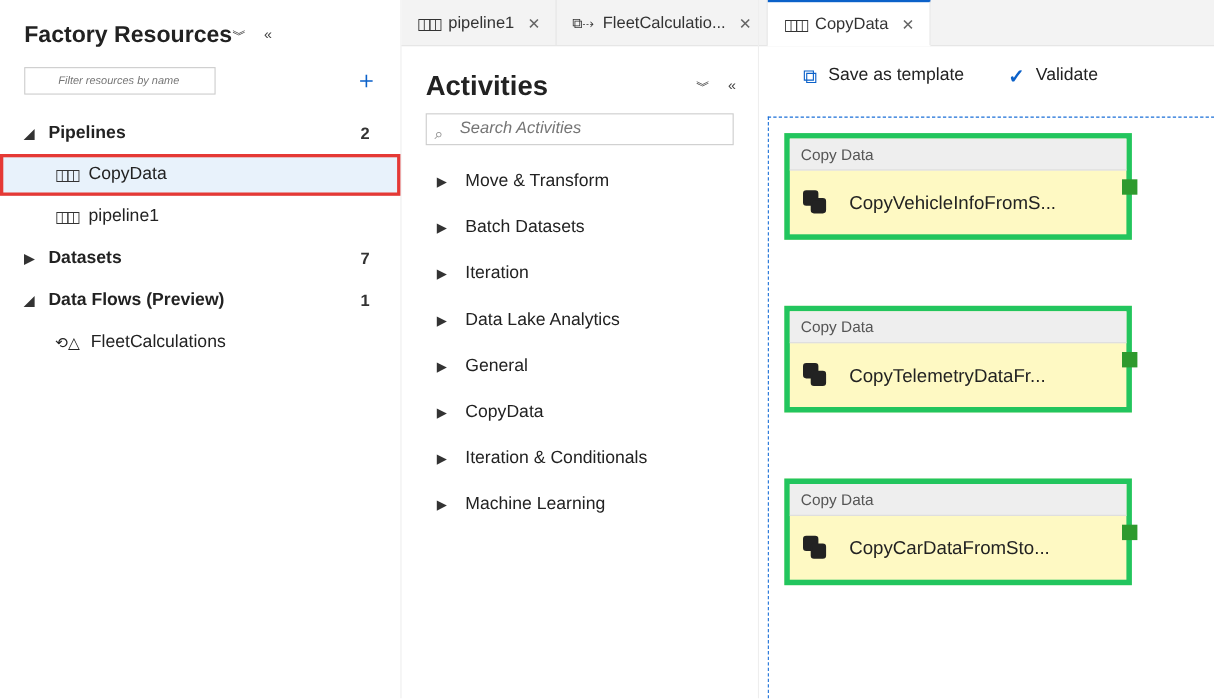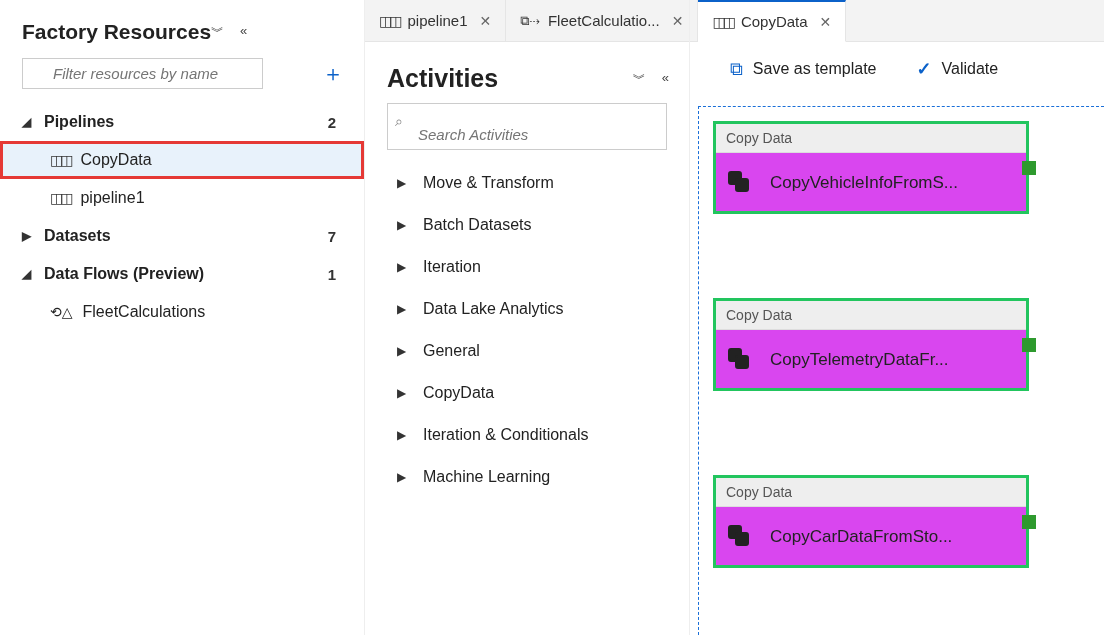--- a/index.html
+++ b/index.html
@@ -34,21 +34,21 @@
     justify-content: flex-start;
     padding: 8px 20px 14px 22px;
   }
   .panel-title { font-size: 21px; font-weight: 600; }
   .header-icons { display: flex; gap: 18px; color: #555; }
   .filter-row { display: flex; align-items: center; padding: 0 20px 8px 22px; gap: 10px; }
   .filter-input {
     flex: 1;
     border: 1px solid #ccc;
     padding: 6px 8px 6px 30px;
-    font-size: 15px;
+    font-size: 10px;
     color: #555;
     font-style: italic;
     position: relative;
   }
   .input-wrap { position: relative; flex:1; }
   .input-wrap .search-ic {
     position: absolute; left: 8px; top: 50%; transform: translateY(-50%);
     color: #888; font-size: 14px;
   }
   .plus { color: #0b61c9; font-size: 22px; font-weight: 300; cursor: pointer; }
@@ -92,42 +92,42 @@
     cursor: pointer;
   }
   .tab.active { background:#fff; border-top: 2px solid #0b61c9; border-bottom: 1px solid #fff; margin-bottom:-1px; }
   .tab .close { color:#666; font-size:14px; margin-left:4px; }
   .dataflow-tab-ic { font-size:13px; }
   .activities-wrap { padding: 60px 14px 0 14px; }
   .act-header { display:flex; align-items:center; justify-content:space-between; padding: 4px 8px 10px 8px; }
   .act-title { font-size: 25px; font-weight: 600; }
   .act-input-wrap { position:relative; padding: 0 8px 12px 8px; }
   .act-input {
-    width:100%; border:1px solid #ccc; padding:22px 8px 6px 30px;
+    width:100%; border:1px solid #ccc; padding:4px 8px 6px 30px;
     font-size:15px; color:#000000; font-style:italic;
   }
   .act-input-wrap .search-ic { position:absolute; left:16px; top:10px; color:#888; }
   .cat { display:flex; align-items:center; gap:14px; padding: 12px 10px 12px 18px; font-size:16px; cursor:pointer; }
   
   .canvas-inner { position:absolute; left:0; top:42px; right:0; bottom:0; }
   .toolbar { display:flex; gap:40px; padding: 16px 20px 12px 40px; align-items:center; }
   .tbtn { display:flex; align-items:center; gap:10px; font-size:16px; color:#222; cursor:pointer; }
   .template-ic { color:#0b61c9; font-size:18px; }
   .check-ic { color:#0b61c9; font-size:18px; font-weight:bold; }
   .canvas-area {
     position:absolute; left:8px; top:64px; right:0; bottom:0;
     border-left: 1px dashed #1a6fd8;
     border-top: 1px dashed #1a6fd8;
     padding: 14px 0 0 14px;
   }
   .node {
     width: 316px;
-    border: 3px solid #22c55e;
-    margin-bottom: 84px;
-    background:#d946ef;
+    border: 5px solid #22c55e;
+    margin-bottom: 60px;
+    background:#fef9c3;
     position: relative;
   }
   .node-header {
     background:#eee; color:#555;
     padding: 6px 10px;
     font-size:14px;
     border-bottom:1px solid #ddd;
   }
   .node-body {
     display:flex; align-items:flex-end; gap:18px;

